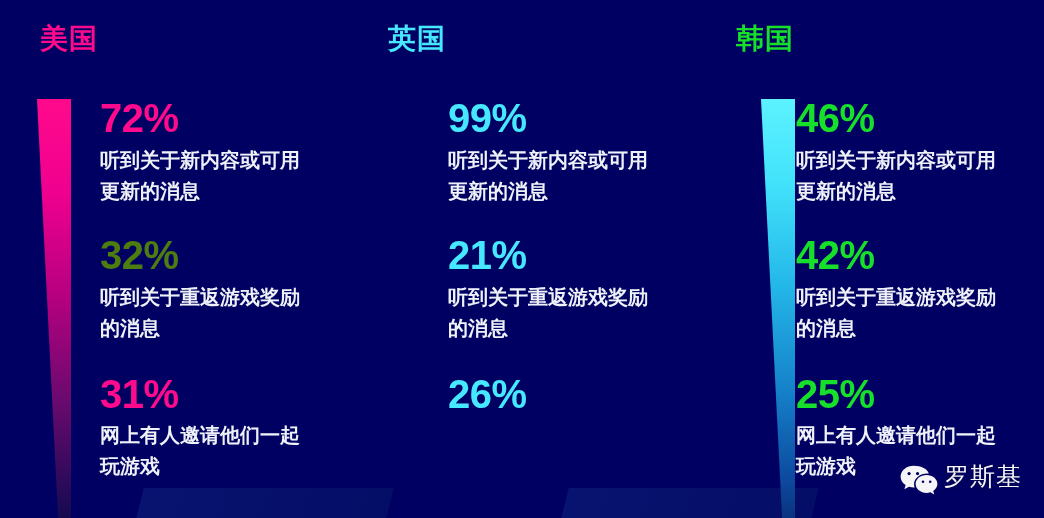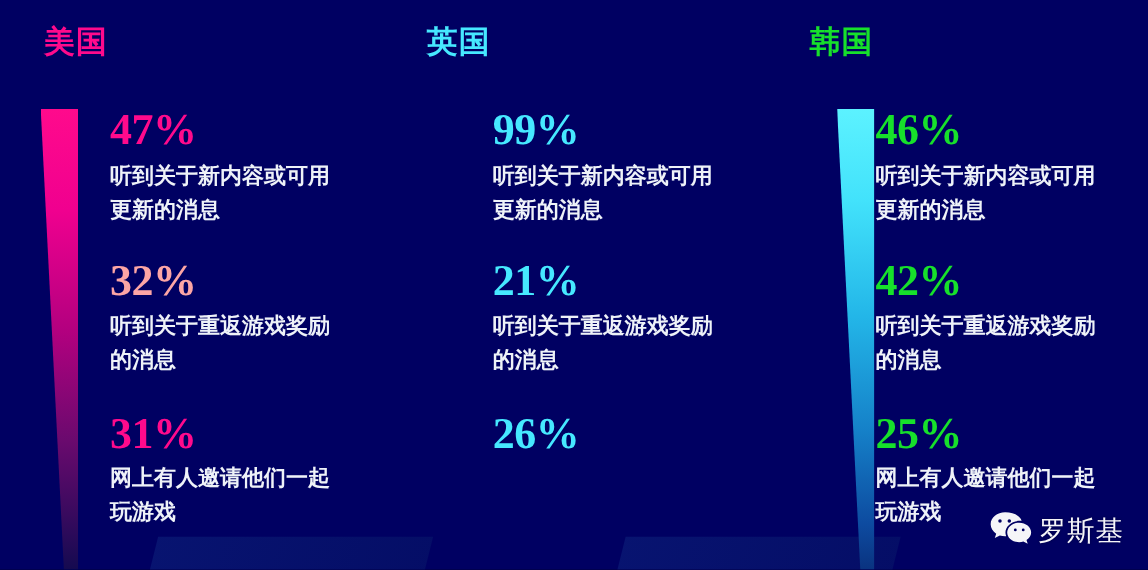--- a/index.html
+++ b/index.html
@@ -41,21 +41,20 @@
 
   .columns {
     position: absolute;
     inset: 0;
     display: flex;
   }
   .column {
     position: relative;
     width: 348px;
     height: 486px;
-    font-family: Liberation Serif, serif;
   }
 
   .col-title {
     position: absolute;
     left: 40px;
     top: 25px;
     font-size: 28px;
     font-weight: 700;
     letter-spacing: 1px;
     line-height: 1;
@@ -118,21 +117,21 @@
   
   .stat-1 { margin-bottom: 26px; }
   .stat-2 { margin-bottom: 28px; }
 
   
   .watermark {
     position: absolute;
     right: 22px;
     bottom: 22px;
     display: flex;
-    align-items: flex-end;
+    align-items: flex-start;
     gap: 5px;
     opacity: 0.96;
   }
   .wechat-icon {
     display: block;
     width: 40px;
     height: 32px;
   }
   .watermark-text {
     color: #ffffff;
@@ -155,25 +154,25 @@
 
   <div class="columns">
 
     <div class="column">
       <div class="col-title" style="color: rgb(255, 10, 140);">美国</div>
 
       <div class="bar bar-us"></div>
 
       <div class="stats">
         <div class="stat stat-1">
-          <div class="stat-value" style="color: rgb(255, 10, 140);">47%</div>
+          <div class="stat-value" style="color: rgb(255, 10, 140);">72%</div>
           <div class="stat-label">听到关于新内容或可用更新的消息</div>
         </div>
         <div class="stat stat-2">
-          <div class="stat-value" style="color: #fca5a5;">32%</div>
+          <div class="stat-value" style="color: #4d7c0f;">32%</div>
           <div class="stat-label">听到关于重返游戏奖励的消息</div>
         </div>
         <div class="stat">
           <div class="stat-value" style="color: rgb(255, 10, 140);">31%</div>
           <div class="stat-label">网上有人邀请他们一起玩游戏</div>
         </div>
       </div>
     </div>
 
     <div class="column">

